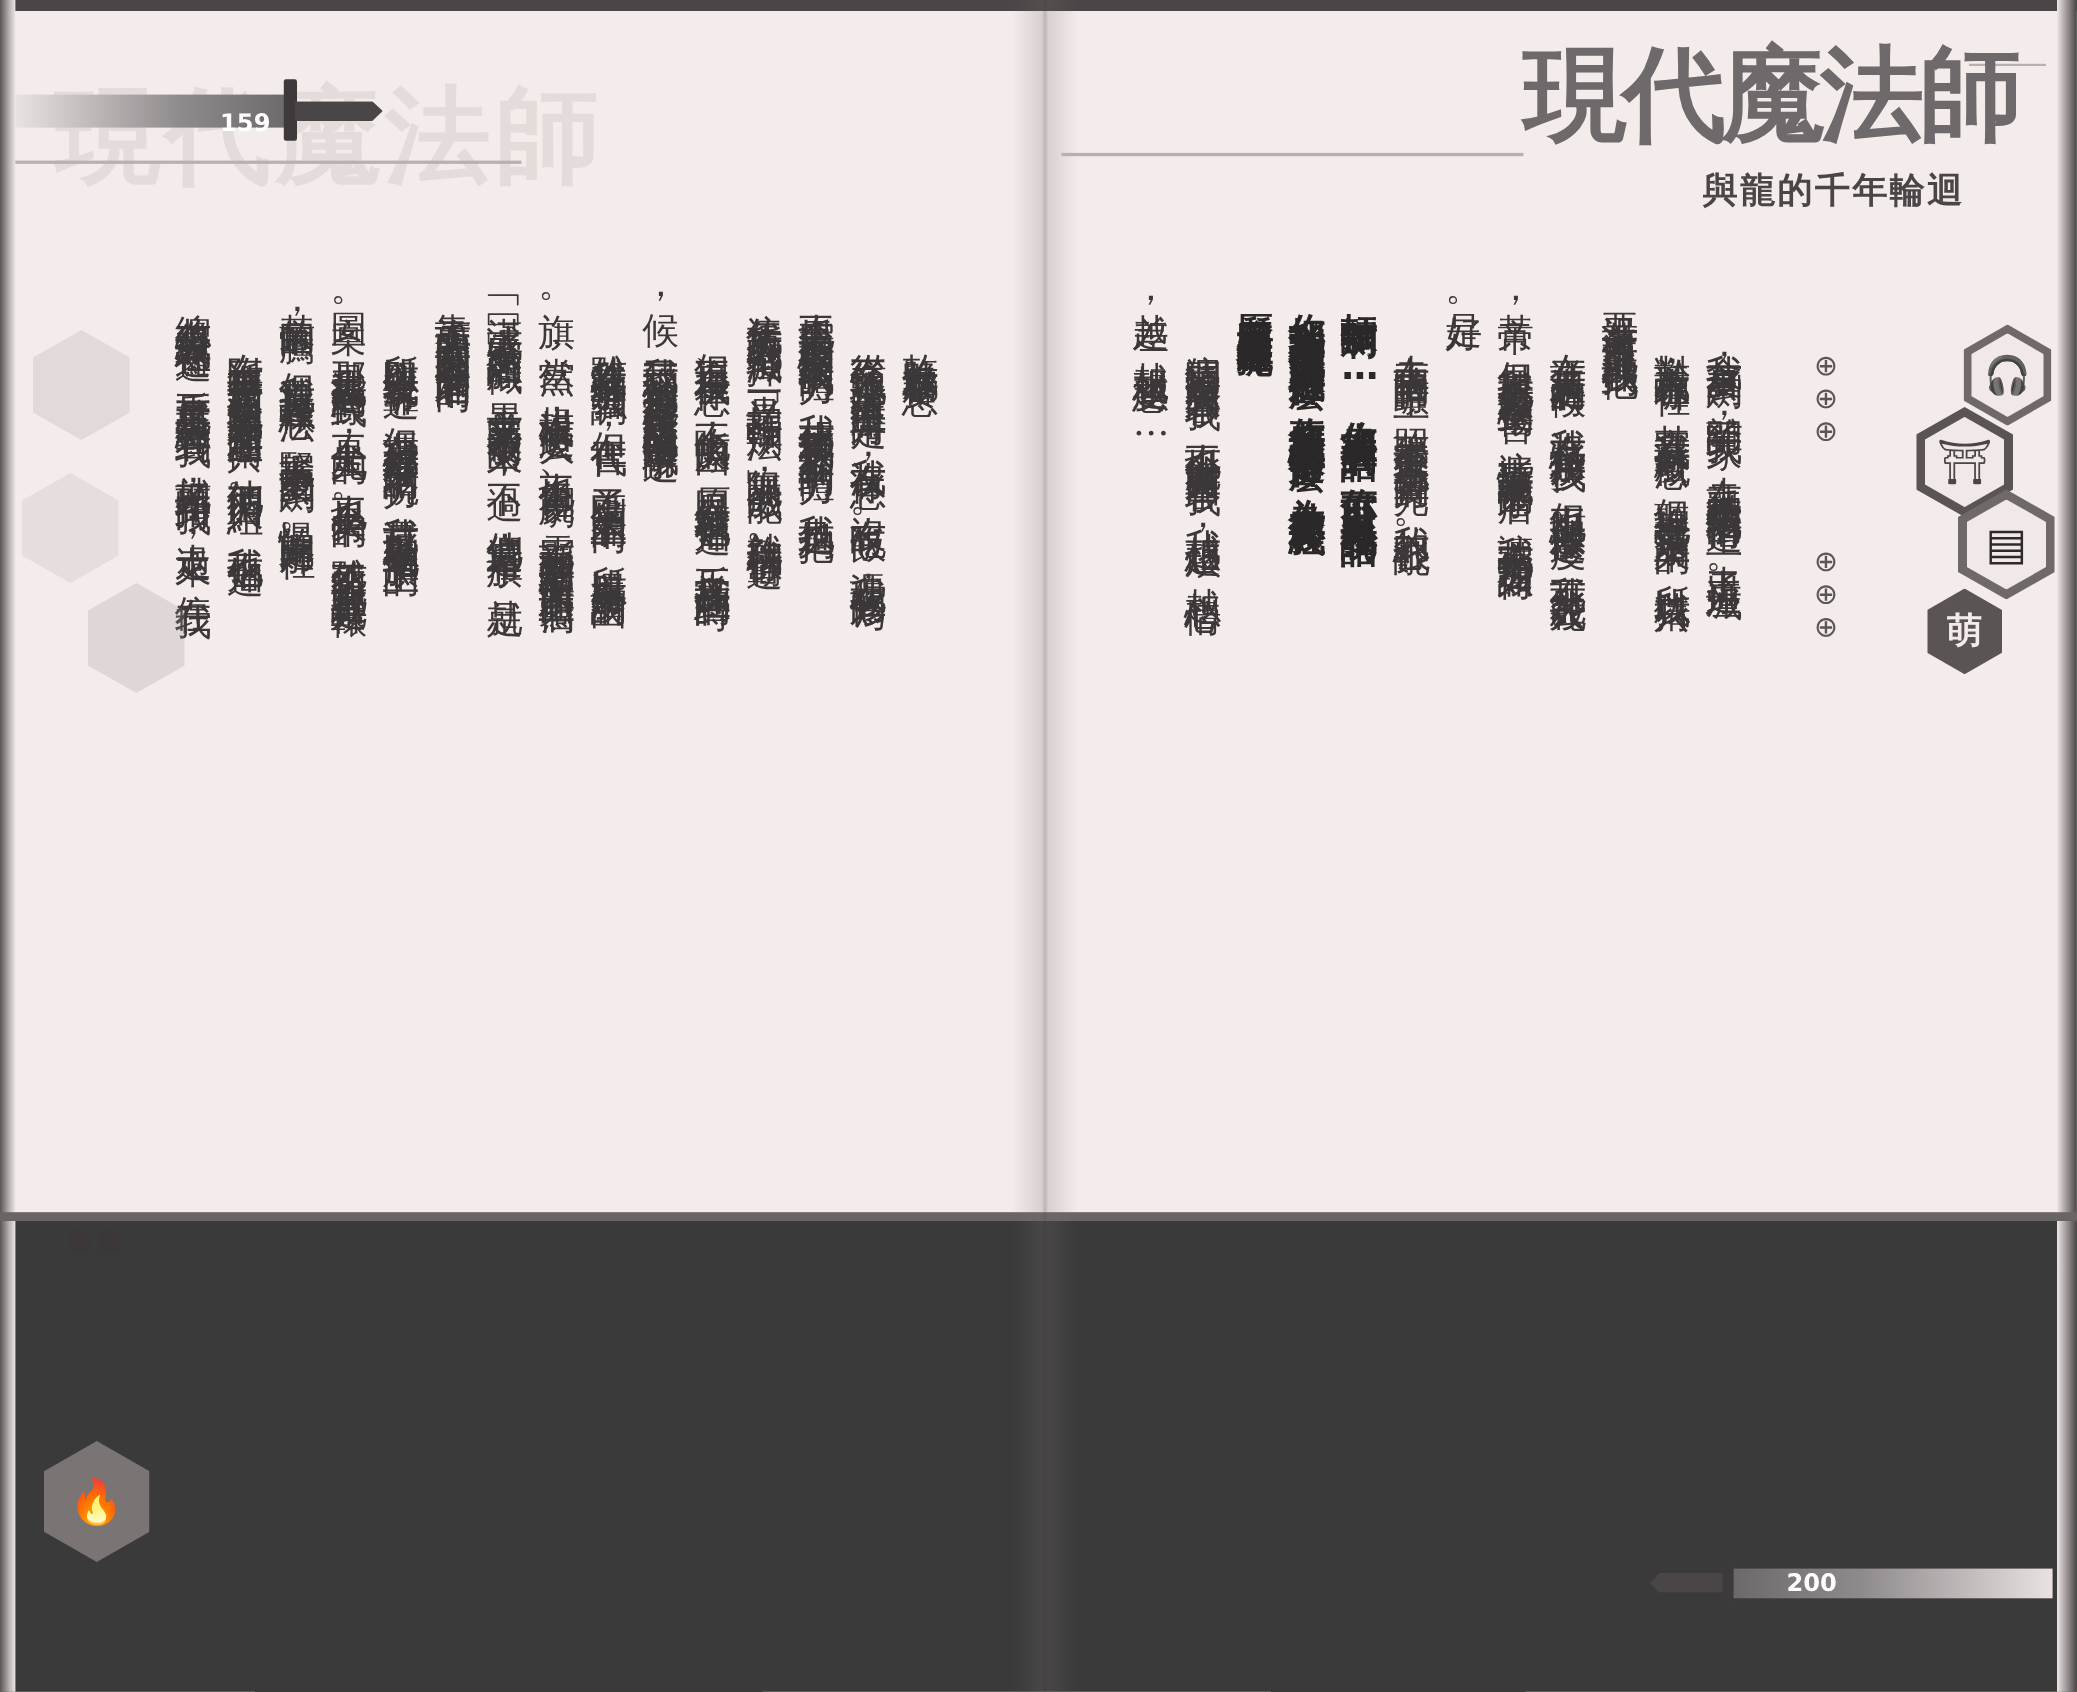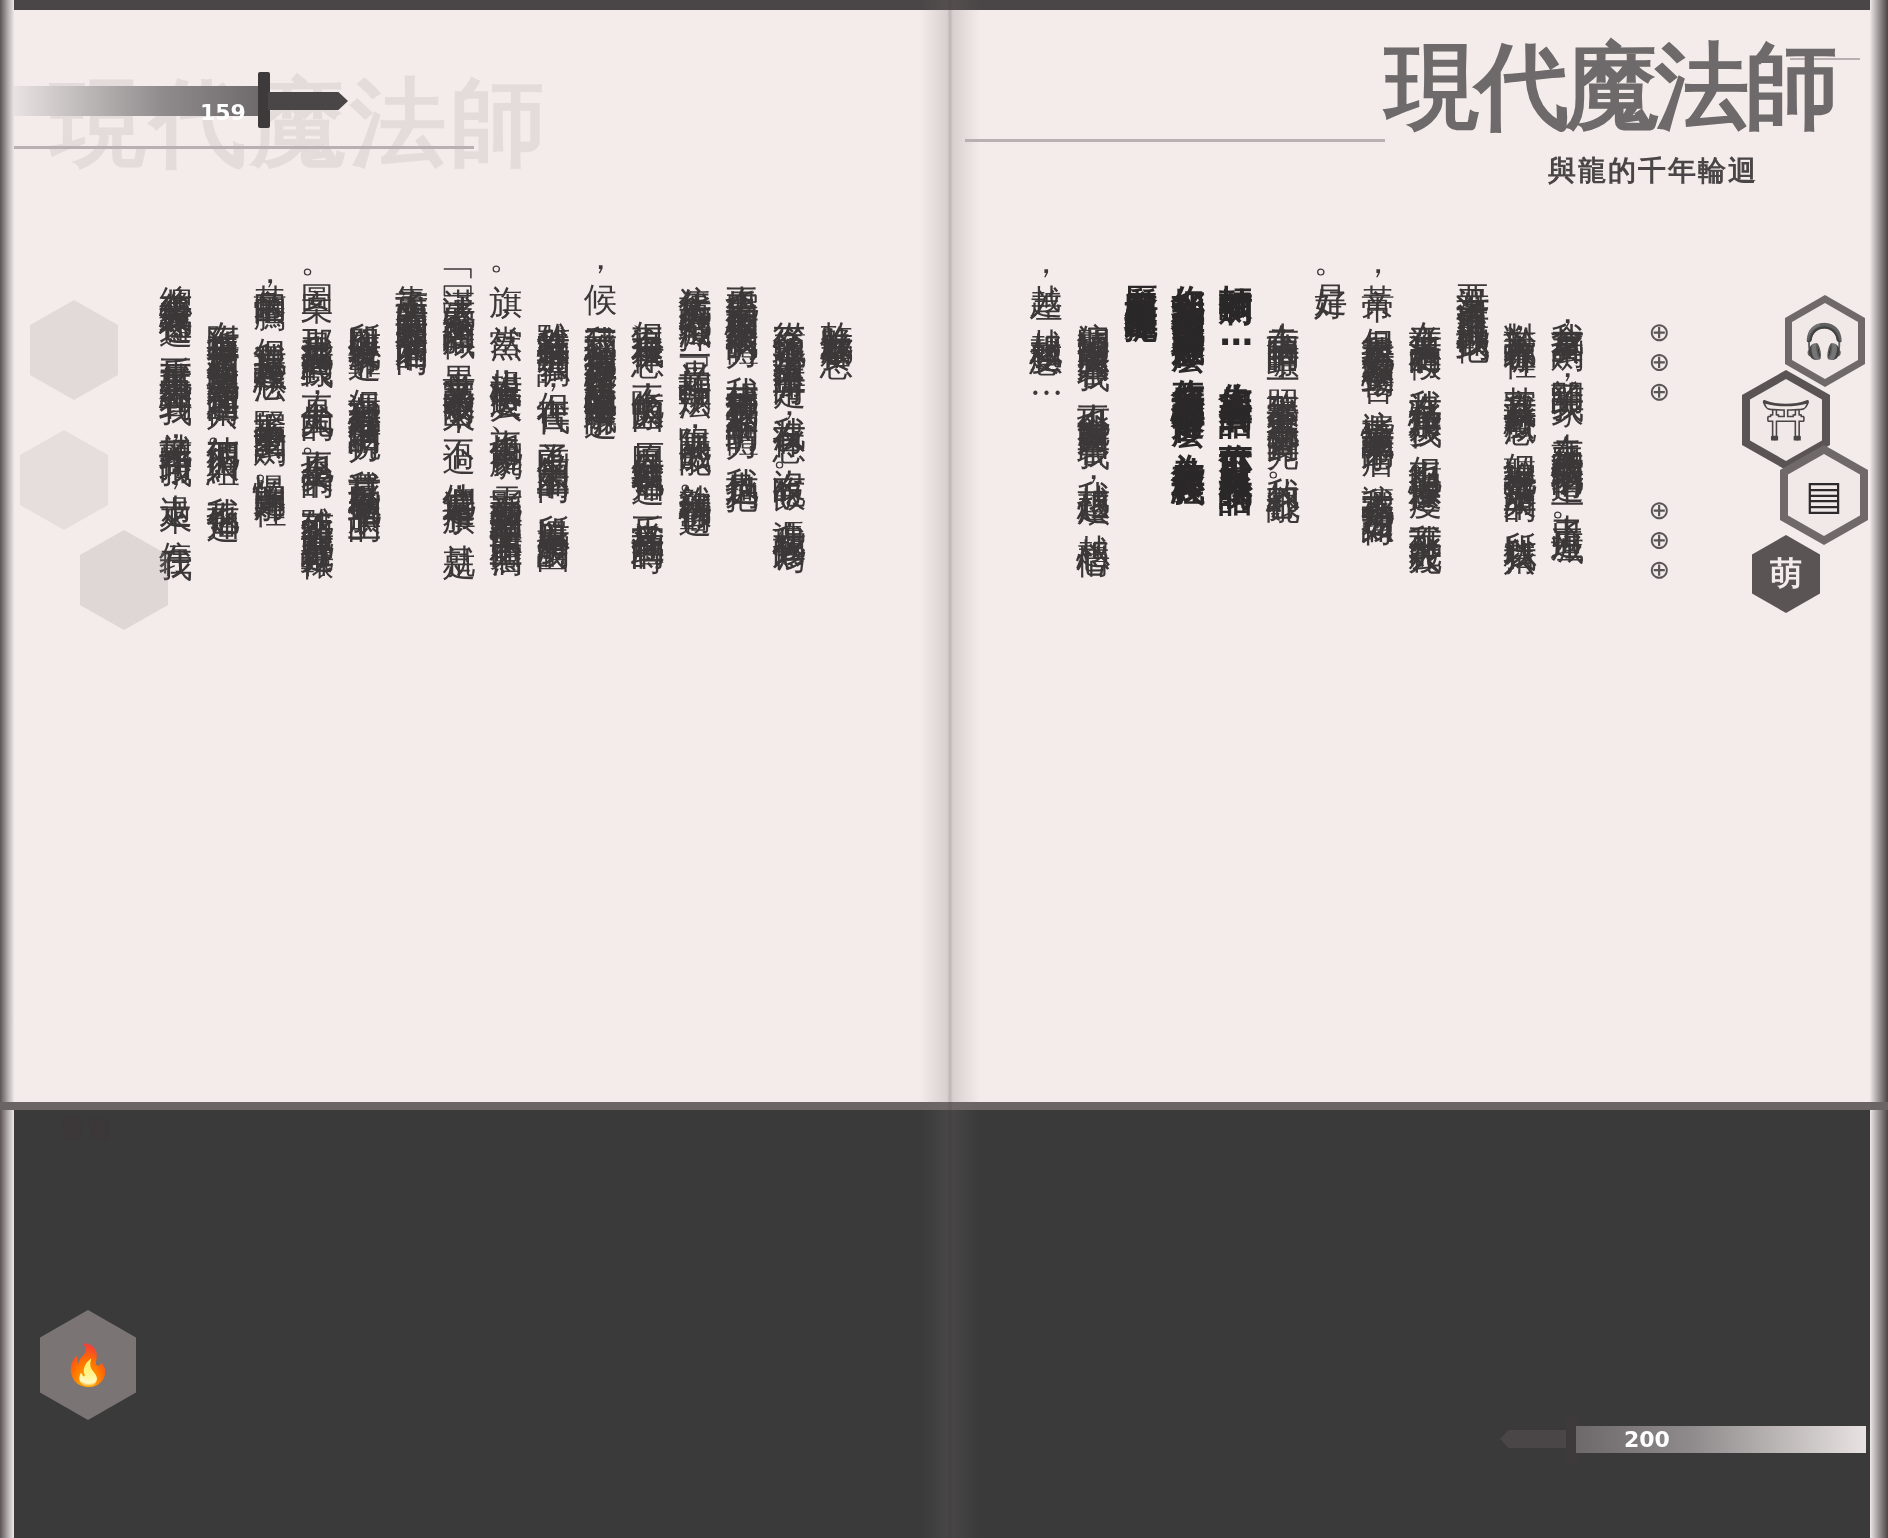--- a/index.html
+++ b/index.html
@@ -24,21 +24,21 @@
       clip-path:polygon(0 0,88% 0,100% 50%,88% 100%,0 100%); }
     .page-num { position:absolute; color:#fff; font-family:"DejaVu Sans","Liberation Sans",sans-serif; font-size:22px; font-weight:bold; }
     .page-num-left { left:200px; top:88px;margin-top:12px; }
     .header-rule-left { position:absolute; left:14px; top:146px; width:460px; height:3px; background:#b8b1b2; }
     .ghost-left { position:absolute; left:50px; top:60px; color:rgba(120,110,110,.12); font-size:96px; font-weight:bold; letter-spacing:4px; }
 
     
     .header-rule-right { position:absolute; left:965px; top:139px; width:420px; height:3px; background:#b8b1b2; }
     .header-rule-right2 { position:absolute; left:1790px; top:58px; width:70px; height:2px; background:#b8b1b2; }
     .title-main { position:absolute; left:1385px; top:40px; color:#6e696a; font-family:"DejaVu Sans","Liberation Sans",sans-serif; font-size:94px; font-weight:bold; letter-spacing:-4px; line-height:1; }
-    .title-sub { position:absolute; left:1548px; top:152px; color:#4a4546; font-family:"DejaVu Sans","Liberation Sans",sans-serif; font-size:28px; font-weight:bold; letter-spacing:2px; }
+    .title-sub { position:absolute; left:1548px; top:152px; color:#4a4546; font-family:"DejaVu Sans","Liberation Sans",sans-serif; font-size:32px; font-weight:bold; letter-spacing:2px; }
 
     
     .sword-blade-right { position:absolute; left:1500px; top:1430px; width:70px; height:18px; background:#4a4546;
       clip-path:polygon(12% 0,100% 0,100% 100%,12% 100%,0 50%); }
     .sword-hilt-right { position:absolute; left:1566px; top:1416px; width:12px; height:48px; background:#3e3a3b; border-radius:2px; }
     .sword-bar-right { position:absolute; left:1576px; top:1426px; width:290px; height:27px;
       background:linear-gradient(90deg,#6d6869,#8f8a8b 40%,#e8e2e2); }
     .page-num-right { left:1624px; top:1427px; }
 
     

